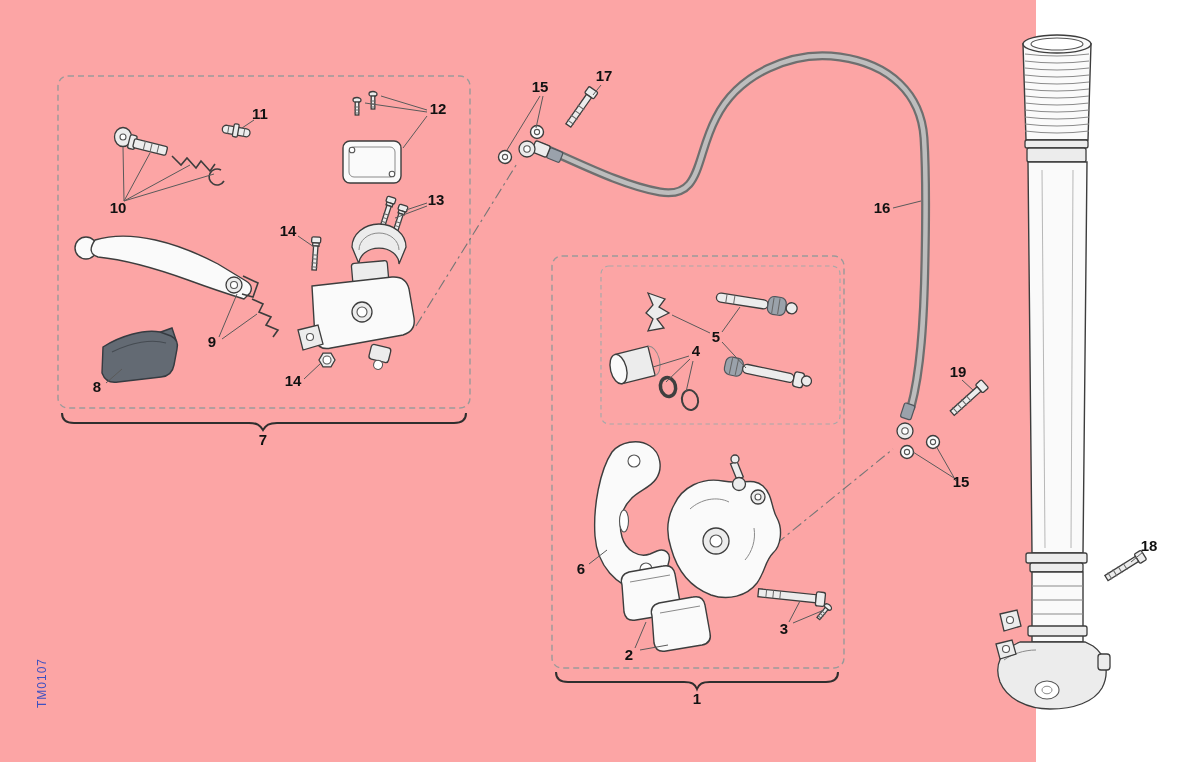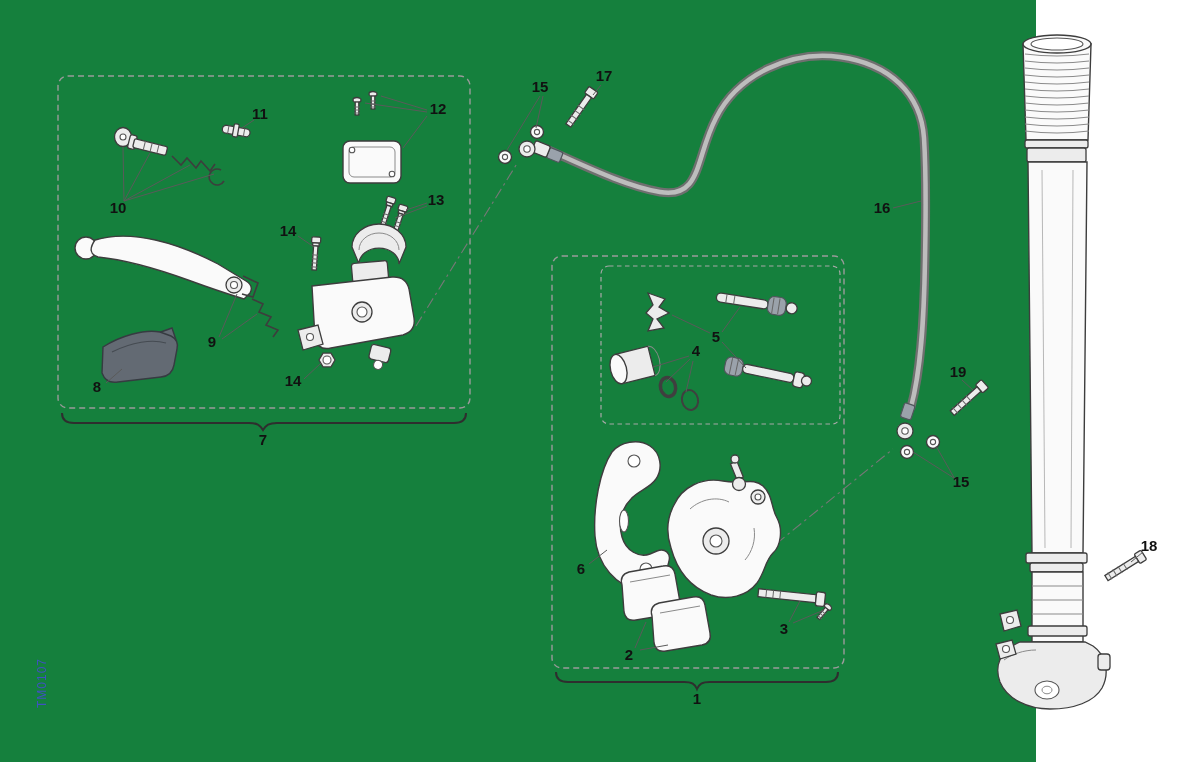--- a/index.html
+++ b/index.html
@@ -1,18 +1,18 @@
 <!DOCTYPE html>
 <html><head>
 <meta charset="utf-8">
 <style>
   * { margin:0; padding:0; box-sizing:border-box; }
   html,body { width:1200px; height:762px; background:#ffffff; overflow:hidden;
               font-family:"Liberation Sans", sans-serif; }
-  .page { position:relative; width:1036px; height:762px; background:#15803d; }
+  .page { position:relative; width:1036px; height:762px; background:#fca5a5; }
   svg { display:block; }
 
   .partW   { fill:#fafafa; stroke:#3d3d3d; stroke-width:1.4; }
   .part    { fill:#ececec; stroke:#3d3d3d; stroke-width:1.3; }
   .hole    { fill:#ffffff; stroke:#555;    stroke-width:1.1; }
   .ln      { stroke:#3d3d3d; stroke-width:1.6; fill:none; }
   .thin    { stroke:#8a8a8a; stroke-width:1;  fill:none; }
   .tick    { stroke:#666; stroke-width:1; }
   .leader  { stroke:#5a5a5a; stroke-width:1; fill:none; }
   .dashdot { stroke:#777; stroke-width:1.1; fill:none; stroke-dasharray:11 4 2.5 4; }

